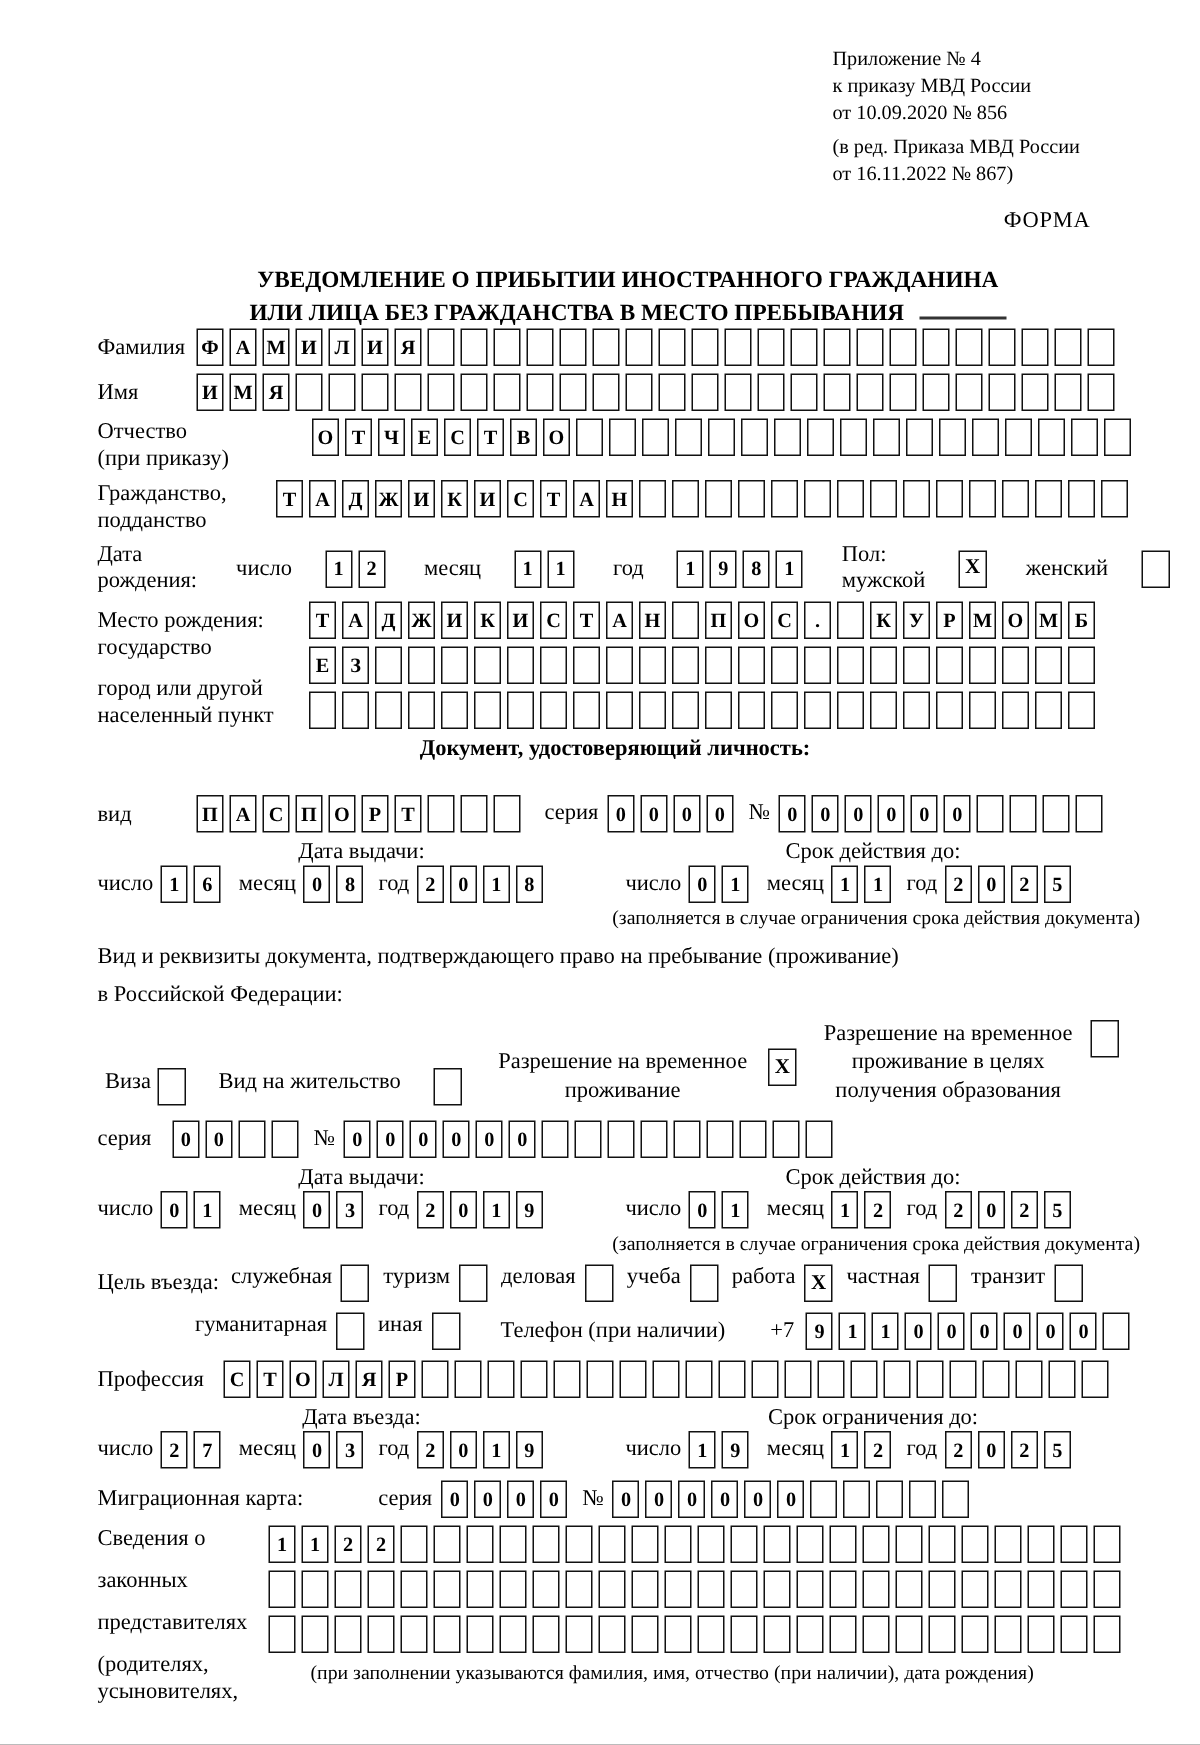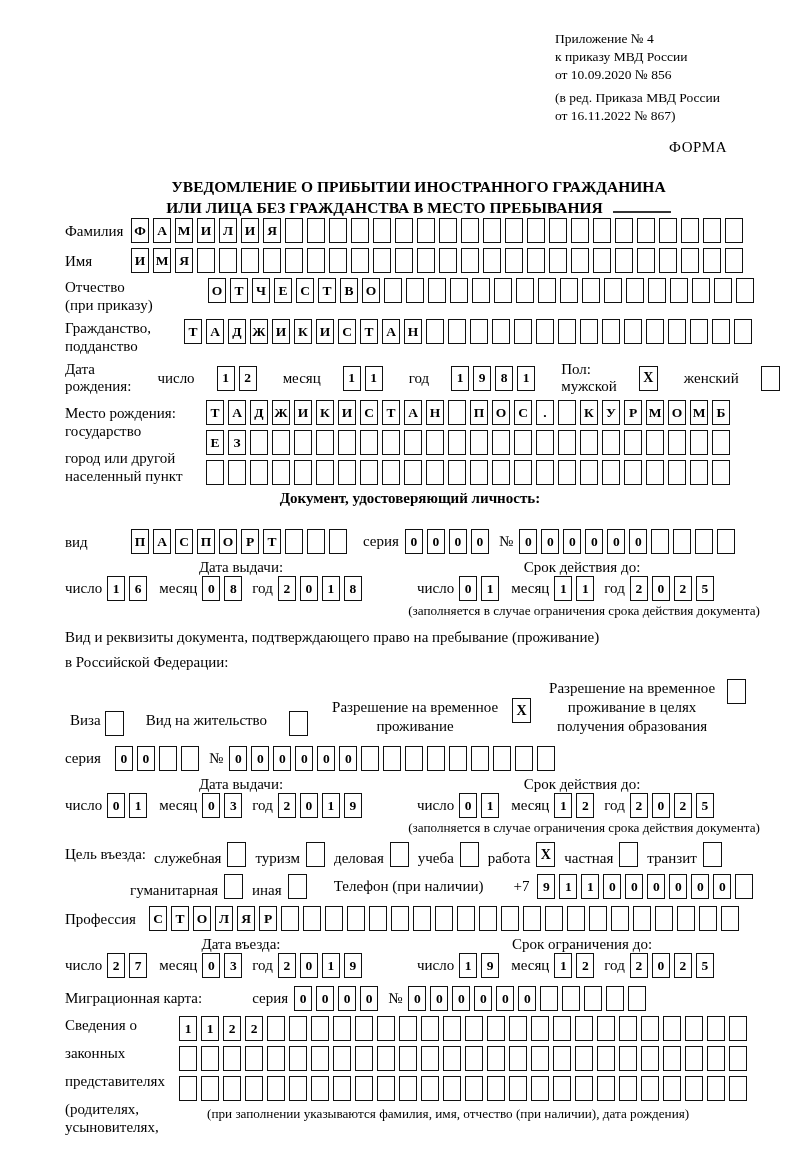--- a/index.html
+++ b/index.html
@@ -44,21 +44,21 @@
   .dategroup .dm { margin:0 5px 0 12px; }
   .dategroup .dy { margin:0 5px 0 10px; }
   .leftgroup { width:352px; }
   .note { font-size:13.2px; text-align:right; margin:1px 12px 6px 0; }
   .intro { line-height:25px; }
   .permits { display:flex; align-items:flex-end; margin:4px 0 10px 5px; }
   .permit { display:flex; align-items:flex-start; }
   .permit .plbl { line-height:19px; }
   .permit .plbl.c { text-align:center; }
   .purpose { display:flex; align-items:center; flex-wrap:nowrap; margin-bottom:7px; }
-  .opt { display:flex; align-items:flex-end; margin-right:9px; }
+  .opt { display:flex; align-items:flex-start; margin-right:9px; }
   .opt .olbl { margin-right:6px; }
   .phone-row { display:flex; align-items:center; margin-bottom:7px; }
   .bottom-note { font-size:13.2px; margin:4px 0 0 150px; }
 </style>
 </head>
 <body>
 
 <div class="page">
 
   <div class="appendix">

